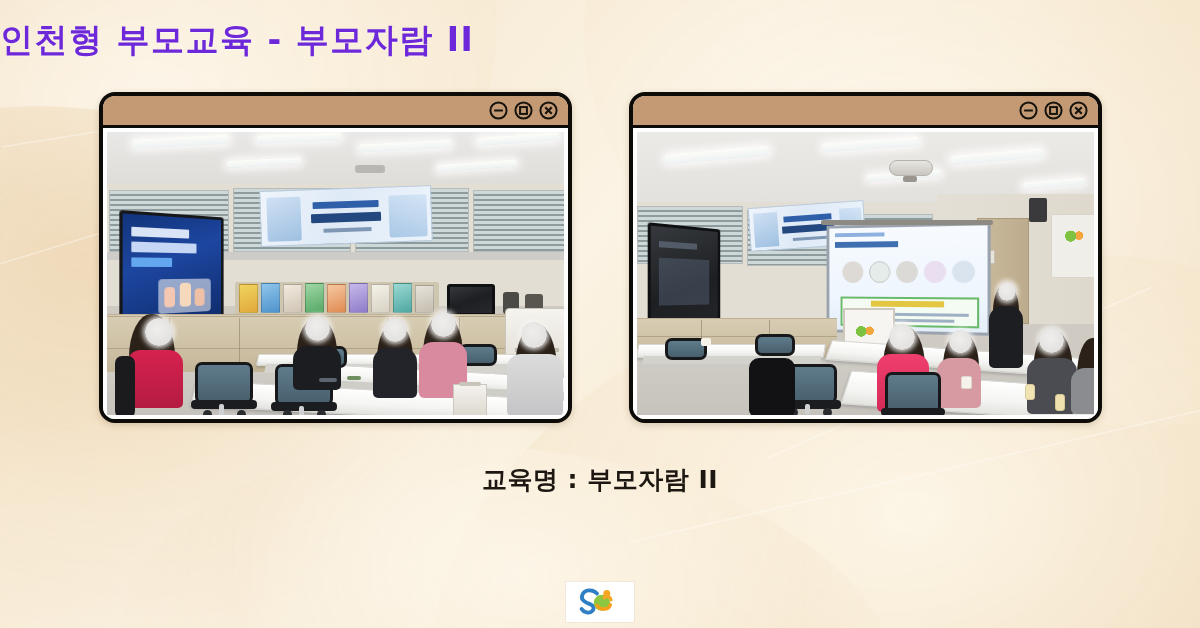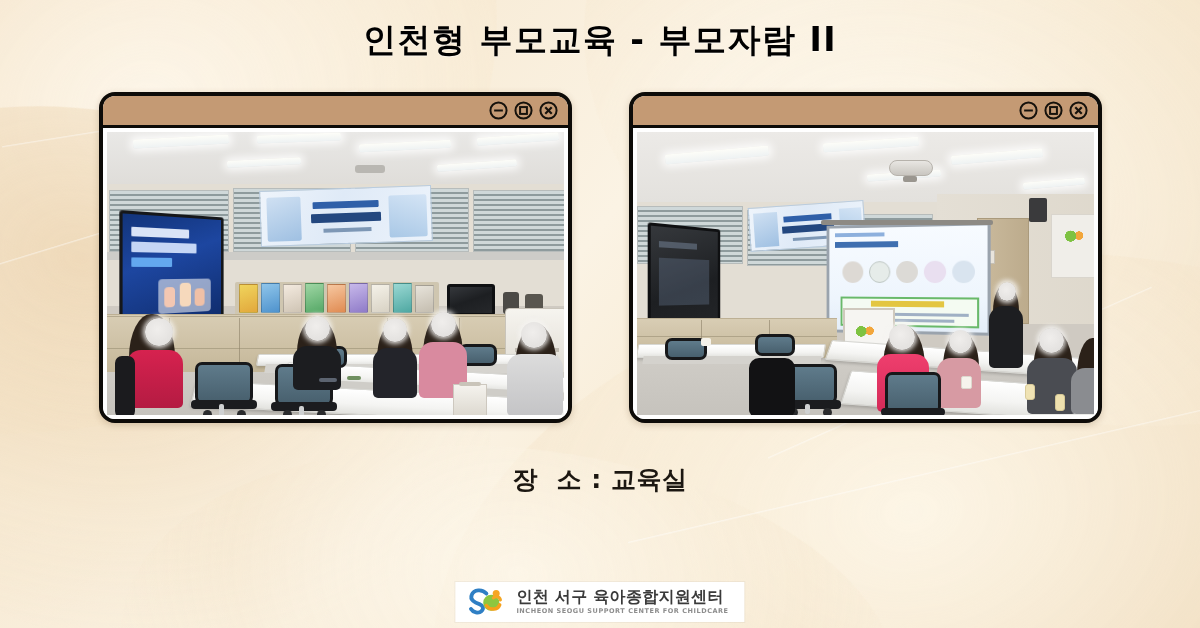--- a/index.html
+++ b/index.html
@@ -70,25 +70,25 @@
   .fold-b { width: 640px; right: -60px; top: 470px; transform: rotate(-13deg); }
   .fold-c { width: 420px; right: 30px; top: 372px; transform: rotate(-24deg); }
   .fold-d { width: 360px; left: 0px; top: 118px; transform: rotate(-9deg); }
 
   
   .page-title {
     position: absolute;
     top: 18px;
     left: 0;
     width: 100%;
-    text-align: center;
+    text-align: left;
     font-size: 33px;
     font-weight: 700;
     letter-spacing: 1.5px;
-    color: #000000;
+    color: #6d28d9;
     text-shadow: 0 1px 0 rgba(255,255,255,.5);
     z-index: 6;
   }
 
   
   .windows-row {
     position: absolute;
     top: 92px;
     left: 0;
     width: 100%;
@@ -549,31 +549,27 @@
         <div class="p-abs" style="left:388px;top:252px;width:10px;height:16px;background:#f0e3b4;border:1px solid #d9cb9a;border-radius:3px;"></div>
         <div class="p-abs" style="left:418px;top:262px;width:10px;height:17px;background:#efe1ae;border:1px solid #d6c895;border-radius:3px;"></div>
         <div class="p-abs" style="left:64px;top:206px;width:10px;height:8px;background:#f5f2ea;border-radius:2px;"></div>
       </div>
     </div>
   </div>
 </div>
 
 <div class="info">
   <div class="info-inner">
-    <div class="info-line">장  소 : 교육실</div>
+    <div class="info-line">교육명 : 부모자람 II</div>
   </div>
 </div>
 
 <div class="footer-logo">
   <span class="logo-mark">
     <svg viewBox="0 0 60 42" width="42" height="30">
       <path d="M30 9 C24 2, 12 3, 9 11 C6 18, 14 22, 20 24 C25 26, 27 30, 23 34 C19 38, 11 36, 8 31" fill="none" stroke="#2f7fc4" stroke-width="5.5" stroke-linecap="round"></path>
       <circle cx="37" cy="22" r="11.5" fill="#8dc63f"></circle>
       <path d="M30 26 C34 33, 46 33, 49 25" fill="none" stroke="#f6a01a" stroke-width="5" stroke-linecap="round"></path>
       <circle cx="44" cy="9" r="5" fill="#f5a623"></circle>
       <path d="M40 15 C43 12, 49 13, 50 18" fill="none" stroke="#f5a623" stroke-width="4.5" stroke-linecap="round"></path>
     </svg>
   </span>
-  <span>
-    <span class="logo-text-ko" style="display:block;">인천 서구 육아종합지원센터</span>
-    <span class="logo-text-en" style="display:block;">INCHEON SEOGU SUPPORT CENTER FOR CHILDCARE</span>
-  </span>
 </div>
 
 </body></html>

